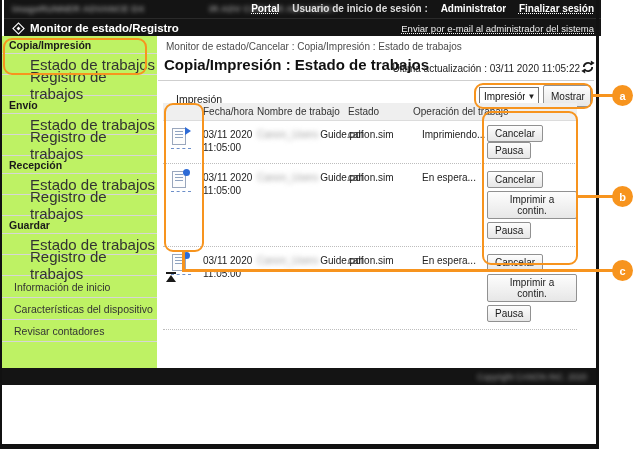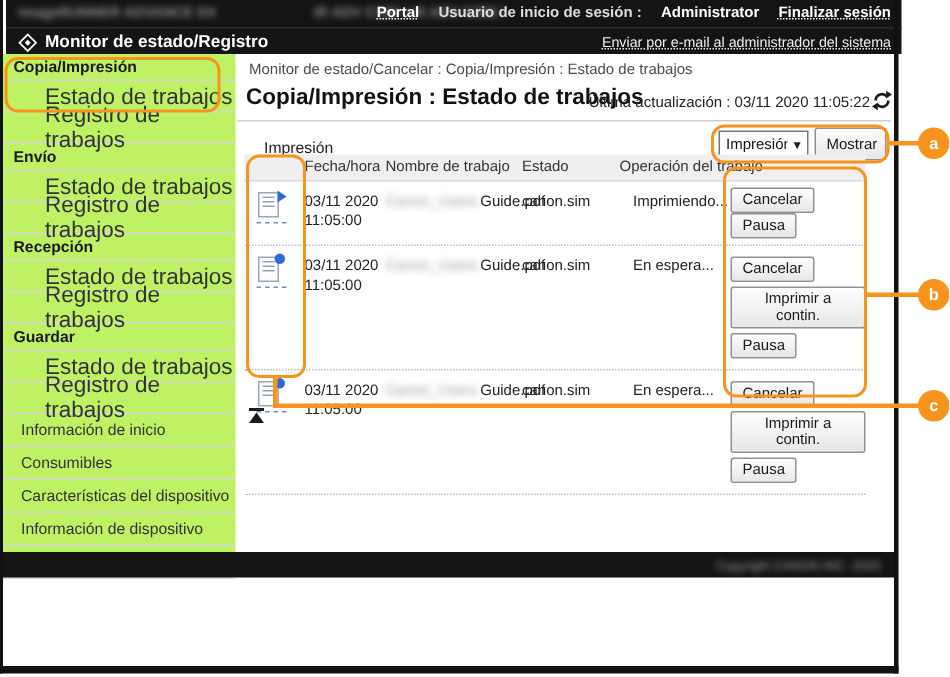--- a/index.html
+++ b/index.html
@@ -155,27 +155,21 @@
     <div class="sb-row sb-item">
         <span>Estado de trabajos</span>
       </div>
     <div class="sb-row sb-item">
         <span>Registro de trabajos</span>
       </div>
     <div class="sb-row sb-link">
         <span>Información de inicio</span>
       </div>
     <div class="sb-row sb-link">
-        <span>Consumibles</span>
-      </div>
-    <div class="sb-row sb-link">
         <span>Características del dispositivo</span>
-      </div>
-    <div class="sb-row sb-link">
-        <span>Información de dispositivo</span>
       </div>
     <div class="sb-row sb-link">
         <span>Revisar contadores</span>
       </div>
   </div>
 
   <div class="breadcrumb">Monitor de estado/Cancelar : Copia/Impresión : Estado de trabajos</div>
   <div class="page-title">Copia/Impresión : Estado de trabajos</div>
   <div class="last-update">Última actualización : 03/11 2020 11:05:22</div>
   <svg class="refresh-icon" viewBox="0 0 16 16">

